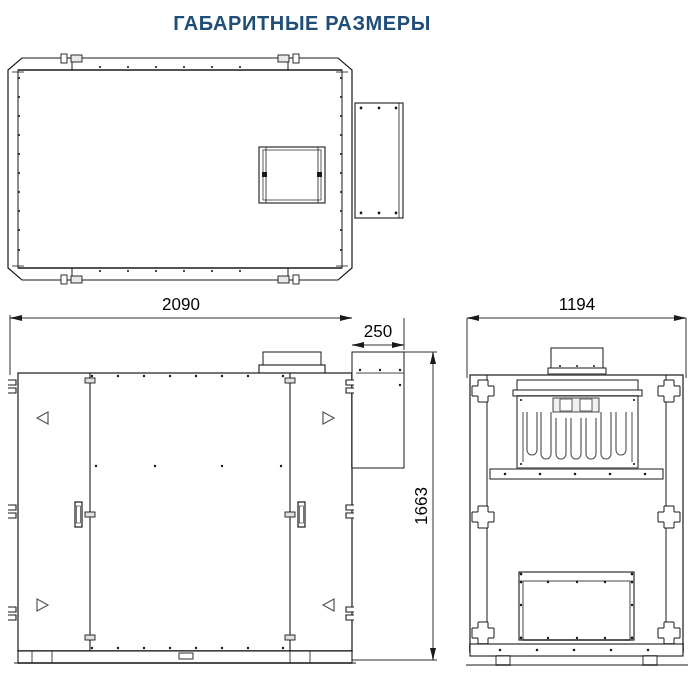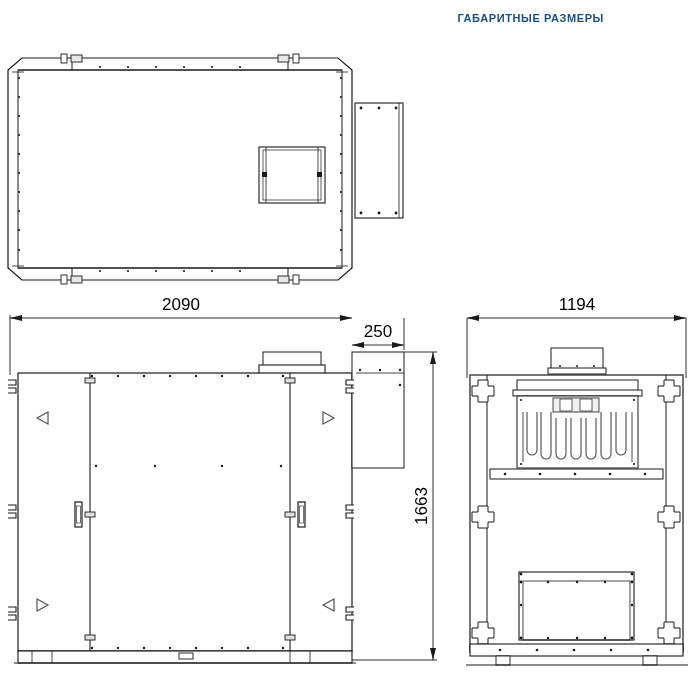--- a/index.html
+++ b/index.html
@@ -1,20 +1,20 @@
 <!DOCTYPE html>
 <html><head>
 <meta charset="utf-8">
 <style>
   html,body{margin:0;padding:0;background:#ffffff;}
   body{width:700px;height:700px;overflow:hidden;
        font-family:"Liberation Sans",sans-serif;}
   #root{position:relative;width:700px;height:700px;}
-  #title{position:absolute;left:0;top:12px;width:604px;text-align:right;
-         font-size:11px;font-weight:bold;letter-spacing:.6px;color:#1f4e79;}
+  #title{position:absolute;left:0;top:12px;width:604px;text-align:center;
+         font-size:20px;font-weight:bold;letter-spacing:.6px;color:#1f4e79;}
   svg{position:absolute;left:0;top:0;}
   .dimtxt{font-family:"Liberation Sans",sans-serif;font-size:17px;fill:#000;}
 </style>
 </head>
 <body>
 <div id="root">
 
 <div id="title">ГАБАРИТНЫЕ РАЗМЕРЫ</div>
 
 <svg width="700" height="700" viewBox="0 0 700 700">

